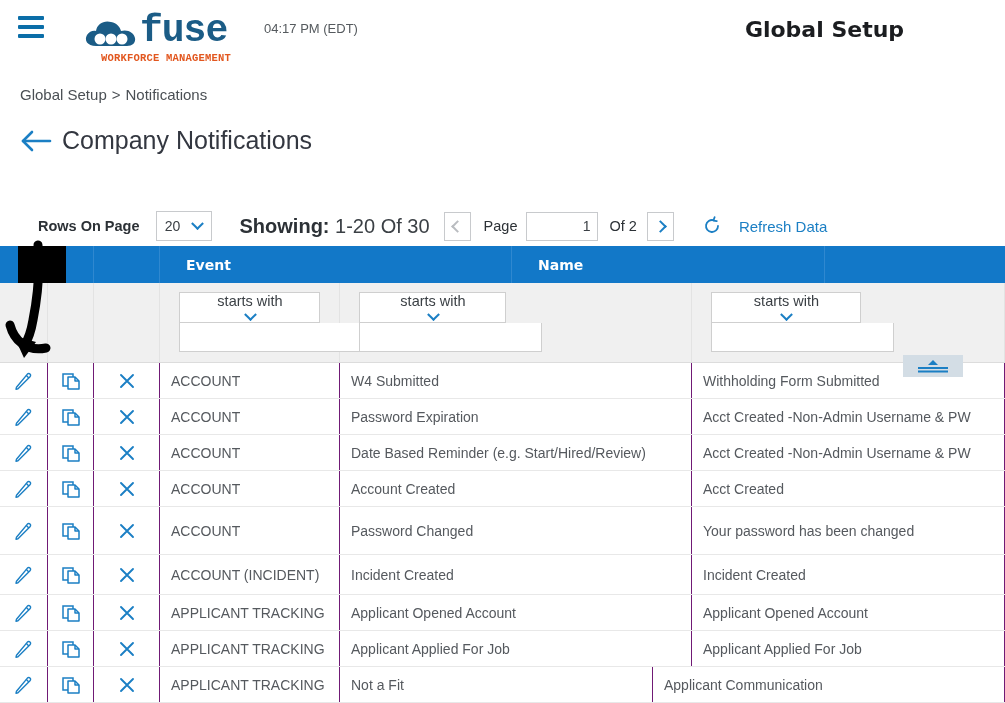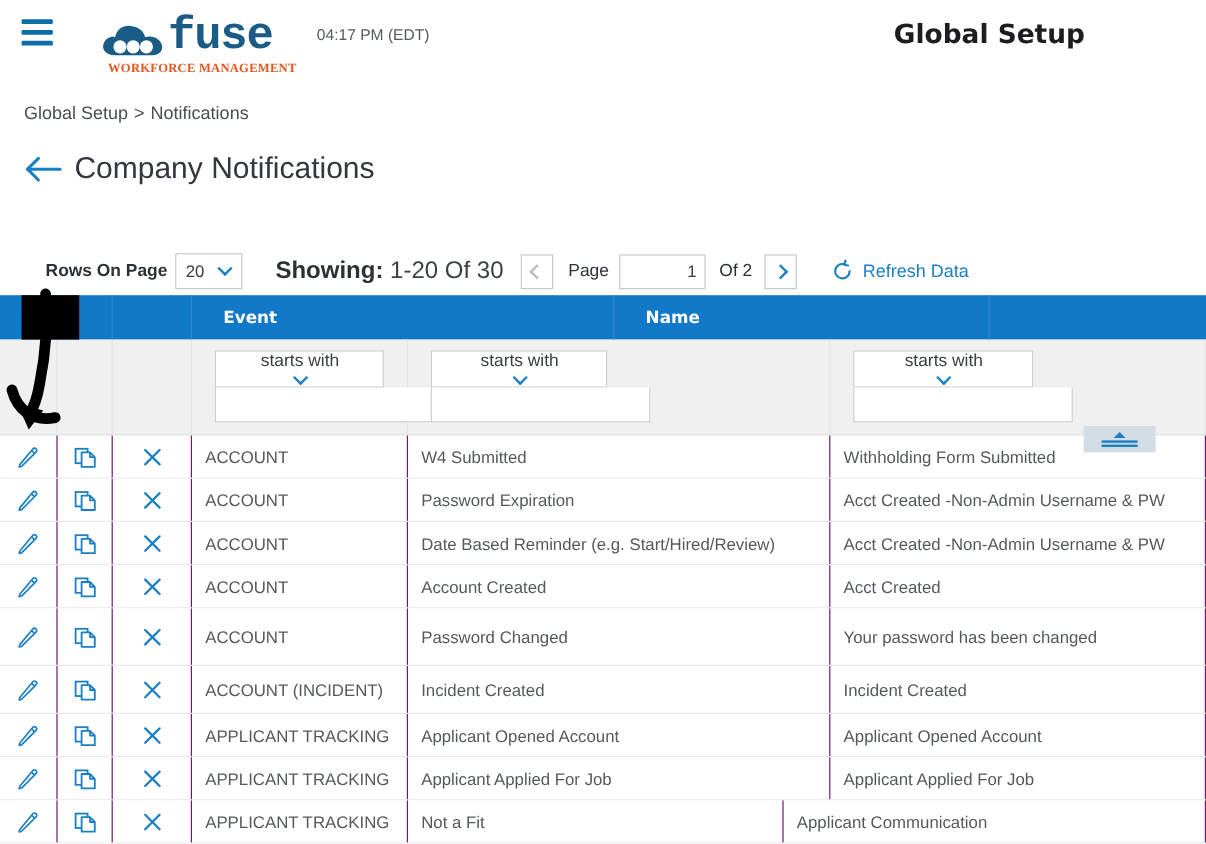--- a/index.html
+++ b/index.html
@@ -20,22 +20,22 @@
     display: flex; flex-direction: column; justify-content: space-between;
     cursor: pointer;
   }
   .hamburger i { display: block; height: 4px; background: #0b6ea8; border-radius: 1px; }
 
   .logo { position: absolute; left: 84px; top: 10px; width: 160px; height: 54px; }
   .logo .cloud { position: absolute; left: 0; top: 6px; }
   .logo .word { position: absolute; left: 56px; top: 2px;
     font-family: Liberation Mono, monospace; font-weight: bold; font-size: 38px;
     color: #1b5c86; letter-spacing: -1px; line-height: 38px; }
-  .logo .tagline { position: absolute; left: 6px; top: 42px;
-    font-family: Liberation Serif, serif; font-weight: bold; font-size: 10.5px;
+  .logo .tagline { position: absolute; left: 17px; top: 42px;
+    font-family: Liberation Mono, monospace; font-weight: bold; font-size: 10.5px;
     color: #e2571f; letter-spacing: 0.2px; white-space: nowrap; }
 
   .clock { position: absolute; left: 264px; top: 21px; font-size: 13px; color: #555a5e; }
 
   .app-title { position: absolute; left: 0; right: 0; top: 17px;
     text-align: center; font-family: "DejaVu Sans", sans-serif;
     font-weight: bold; font-size: 22px; color: #1b1d20; }
   .app-title span { position: relative; left: 322px; }
 
   
@@ -45,41 +45,41 @@
 
   
   .page-title-row { position: absolute; left: 20px; top: 126px; display: flex; align-items: center; }
   .back-arrow { width: 34px; height: 26px; margin-right: 8px; cursor: pointer; flex: none; }
   .page-title { font-size: 25px; color: #333740; font-family: "Liberation Sans", sans-serif; }
 
   
   .toolbar { position: absolute; left: 0; top: 208px; width: 1005px; height: 36px;
              display: flex; align-items: center; padding-left: 38px; }
   .tb-label { font-size: 14.5px; font-weight: bold; color: #2c3136; white-space: nowrap; }
-  .rows-select { margin-left: 6px; width: 56px; height: 30px; border: 1px solid #c8cacd;
+  .rows-select { margin-left: 16px; width: 56px; height: 30px; border: 1px solid #c8cacd;
     background: #fff; display: flex; align-items: center; justify-content: center;
     gap: 13px; font-size: 14px; color: #3b4045; cursor: pointer; }
   .chev { width: 9px; height: 9px; border-right: 2px solid #1b7fc4; border-bottom: 2px solid #1b7fc4;
           transform: rotate(45deg) translate(-2px,-2px); }
   .showing { margin-left: 28px; font-size: 20px; color: #2c3136; white-space: nowrap; }
   .showing b { font-weight: bold; }
   .showing span { font-weight: normal; color: #3b4045; }
   .pg-btn { width: 27px; height: 29px; border: 1px solid #c8cacd; background: #fff;
     display: flex; align-items: center; justify-content: center; cursor: pointer; }
   .pg-prev { margin-left: 14px; }
   .pg-next { margin-left: 10px; }
   .arrowglyph { width: 9px; height: 9px; border-top: 2px solid #1b7fc4; border-right: 2px solid #1b7fc4; }
   .arrowglyph.left { transform: rotate(-135deg); border-color: #b9bcc0; }
   .arrowglyph.right { transform: rotate(45deg); }
   .pg-word { margin-left: 13px; font-size: 14.5px; color: #2c3136; }
   .page-input { margin-left: 9px; width: 72px; height: 29px; border: 1px solid #c8cacd;
     background: #fff; font-size: 14px; color: #3b4045; text-align: right; padding-right: 7px;
     font-family: "Liberation Sans", sans-serif; }
   .of-word { margin-left: 11px; font-size: 14.5px; color: #2c3136; white-space: nowrap; }
-  .refresh { margin-left: 28px; display: flex; align-items: center; gap: 7px; cursor: pointer; }
+  .refresh { margin-left: 28px; display: flex; align-items: center; gap: 17px; cursor: pointer; }
   .refresh-text { font-size: 15px; color: #1b7fc4; }
 
   
   .grid { position: absolute; left: 0; top: 246px; width: 1005px; }
   .grid-head { display: flex; height: 37px; background: #1278c8; }
   .gh { height: 37px; display: flex; align-items: center;
         color: #ffffff; font-family: "DejaVu Sans", sans-serif;
         font-weight: bold; font-size: 14px;
         border-right: 1px solid #2f88d0; }
   .gh.blank { }

